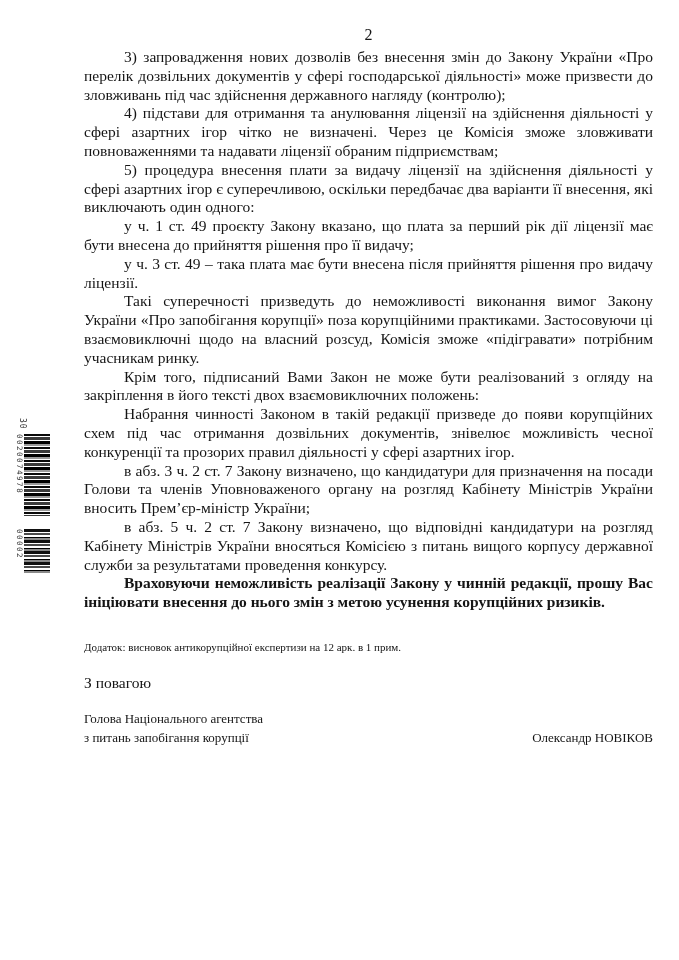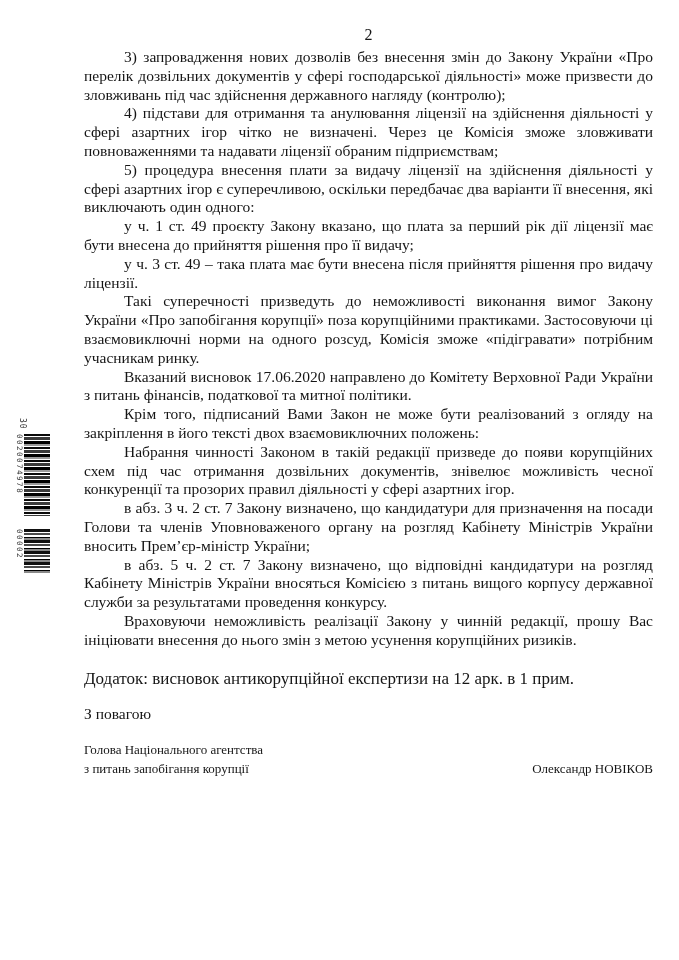--- a/index.html
+++ b/index.html
@@ -30,25 +30,25 @@
     margin: 4px 26px 0 84px;
     font-size: 15.5px;
     line-height: 18.8px;
     text-align: justify;
   }
   .content p {
     margin: 0;
     text-indent: 40px;
   }
   .content p.bold {
-    font-weight: normal;
+    font-weight: bold;
   }
   .attachment {
-    margin: 20px 26px 0 84px;
-    font-size: 17px;
+    margin: 26px 26px 0 84px;
+    font-size: 11px;
     line-height: 18.8px;
     text-indent: 0;
   }
   .closing {
     margin: 17px 26px 0 84px;
     font-size: 15.5px;
     line-height: 18.8px;
   }
   .signature {
     margin: 16px 26px 0 84px;
@@ -129,22 +129,21 @@
 <div class="page">
 
   <div class="page-number">2</div>
 
   <div class="content">
     <p>3) запровадження нових дозволів без внесення змін до Закону України «Про перелік дозвільних документів у сфері господарської діяльності» може призвести до зловживань під час здійснення державного нагляду (контролю);</p>
     <p>4) підстави для отримання та анулювання ліцензії на здійснення діяльності у сфері азартних ігор чітко не визначені. Через це Комісія зможе зловживати повноваженнями та надавати ліцензії обраним підприємствам;</p>
     <p>5) процедура внесення плати за видачу ліцензії на здійснення діяльності у сфері азартних ігор є суперечливою, оскільки передбачає два варіанти її внесення, які виключають один одного:</p>
     <p>у ч. 1 ст. 49 проєкту Закону вказано, що плата за перший рік дії ліцензії має бути внесена до прийняття рішення про її видачу;</p>
     <p>у ч. 3 ст. 49 – така плата має бути внесена після прийняття рішення про видачу ліцензії.</p>
-    <p>Такі суперечності призведуть до неможливості виконання вимог Закону України «Про запобігання корупції» поза корупційними практиками. Застосовуючи ці взаємовиключні норми на одного розсуд, Комісія зможе «підігравати» потрібним учасникам ринку.</p>
-    <p>Вказаний висновок 17.06.2020 направлено до Комітету Верховної Ради України з питань фінансів, податкової та митної політики.</p>
+    <p>Такі суперечності призведуть до неможливості виконання вимог Закону України «Про запобігання корупції» поза корупційними практиками. Застосовуючи ці взаємовиключні щодо на власний розсуд, Комісія зможе «підігравати» потрібним учасникам ринку.</p>
     <p>Крім того, підписаний Вами Закон не може бути реалізований з огляду на закріплення в його тексті двох взаємовиключних положень:</p>
     <p>Набрання чинності Законом в такій редакції призведе до появи корупційних схем під час отримання дозвільних документів, знівелює можливість чесної конкуренції та прозорих правил діяльності у сфері азартних ігор.</p>
     <p>в абз. 3 ч. 2 ст. 7 Закону визначено, що кандидатури для призначення на посади Голови та членів Уповноваженого органу на розгляд Кабінету Міністрів України вносить Прем’єр-міністр України;</p>
     <p>в абз. 5 ч. 2 ст. 7 Закону визначено, що відповідні кандидатури на розгляд Кабінету Міністрів України вносяться Комісією з питань вищого корпусу державної служби за результатами проведення конкурсу.</p>
     <p class="bold">Враховуючи неможливість реалізації Закону у чинній редакції, прошу Вас ініціювати внесення до нього змін з метою усунення корупційних ризиків.</p>
   </div>
 
   <div class="attachment">Додаток: висновок антикорупційної експертизи на 12 арк. в 1 прим.</div>
 
   <div class="closing">З повагою</div>

